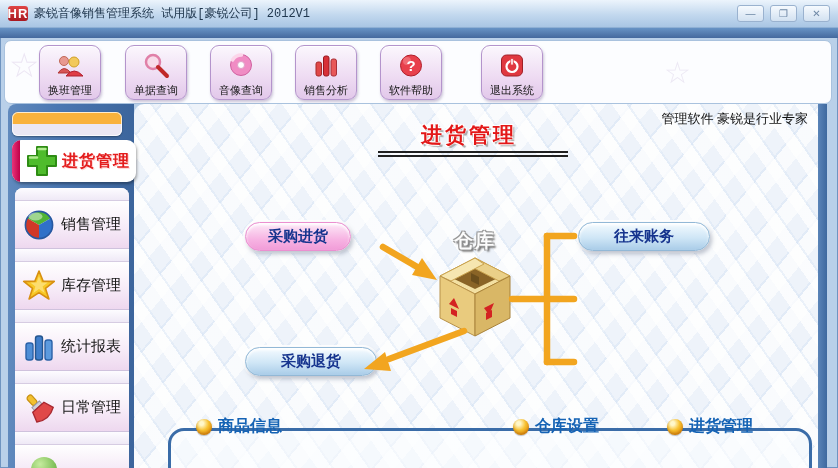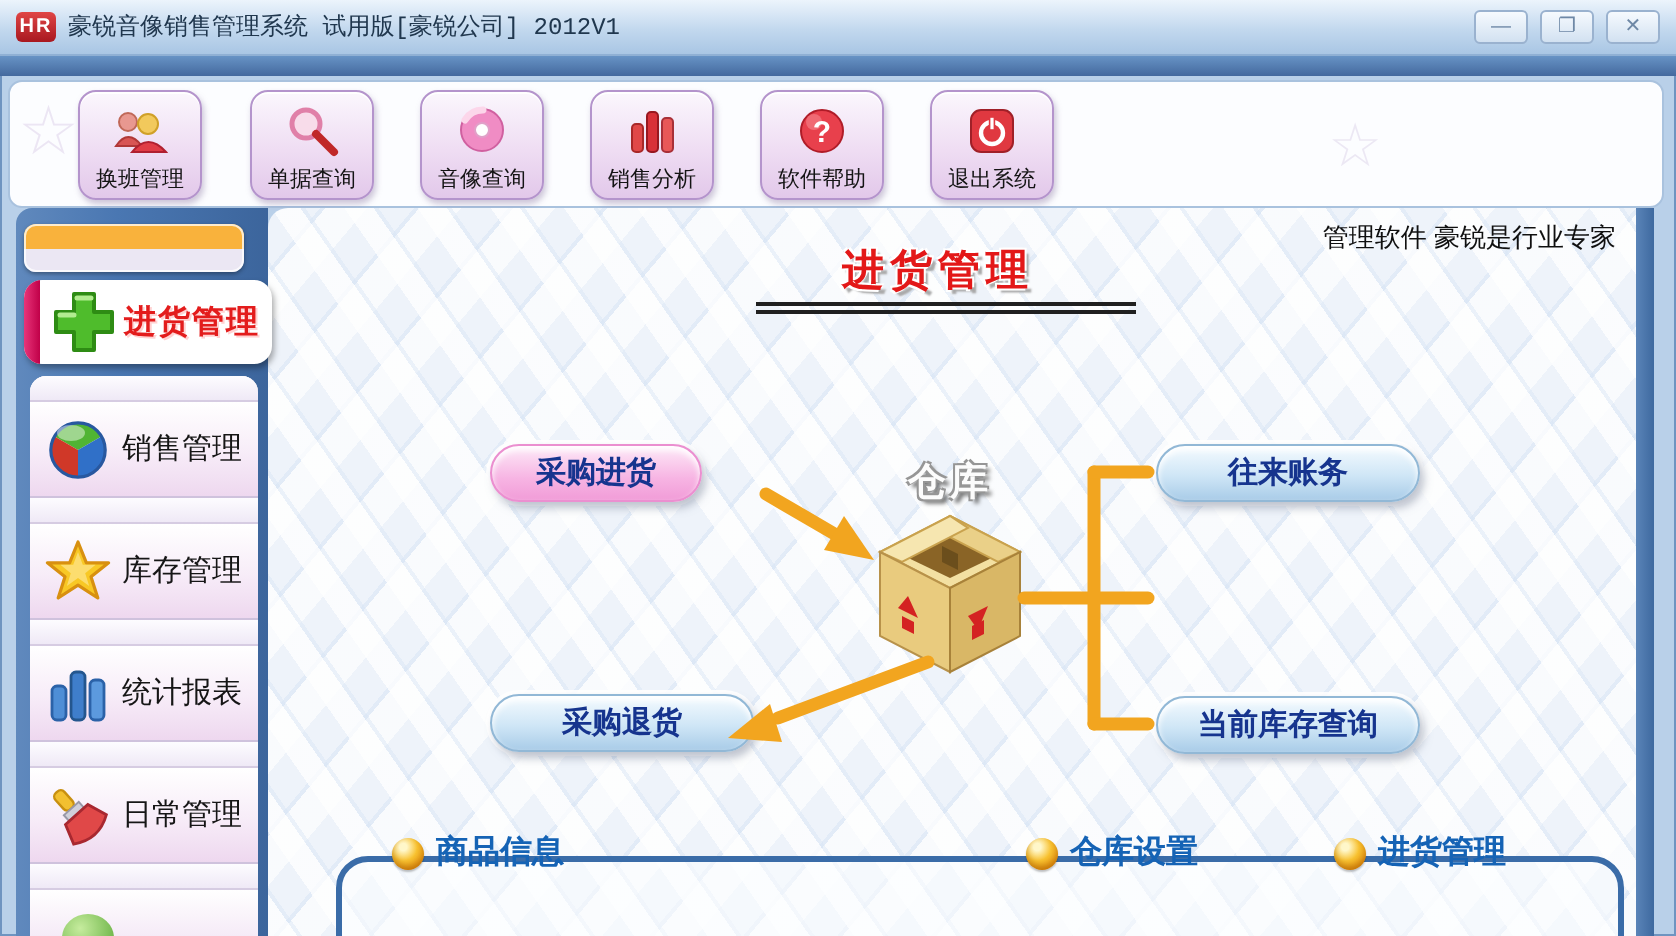--- a/index.html
+++ b/index.html
@@ -6,21 +6,21 @@
   *{box-sizing:border-box;}
   .window{position:relative;width:838px;height:468px;overflow:hidden;
     background:#b9d0e9;font-family:"Liberation Sans",sans-serif;
     box-shadow:inset 0 0 0 1px #6f94c0;}
 
   
   .titlebar{position:absolute;top:0;left:0;right:0;height:28px;
     background:linear-gradient(#ecf4fc,#c2d8ee 55%,#a9c6e4);
     border-bottom:1px solid #8fb0d4;display:flex;align-items:center;padding:0 8px;}
   .logo{width:20px;height:15px;border-radius:3px;margin-right:6px;flex:0 0 auto;
-    background:linear-gradient(#e04545,#a81820);color:#fff;font-size:10px;font-weight:bold;
+    background:linear-gradient(#e04545,#a81820);color:#fff;font-size:13px;font-weight:bold;
     display:flex;align-items:center;justify-content:center;letter-spacing:1px;}
   .title{font-size:12px;color:#20374e;font-family:Liberation Mono, monospace;}
   .controls{margin-left:auto;display:flex;gap:6px;}
   .ctrl{width:27px;height:17px;border:1px solid #9ab2cf;border-radius:3px;
     background:linear-gradient(#f6fafe,#d2e1f1);color:#6e88a6;font-size:10px;
     line-height:15px;text-align:center;cursor:pointer;}
 
   .topband{position:absolute;top:28px;left:0;right:0;height:10px;
     background:linear-gradient(#6793c5,#44699e);}
 
@@ -162,21 +162,21 @@
     <div class="tb-btn" style="left:375px">
       <span class="tb-icon">
         <svg width="28" height="26" viewBox="0 0 28 26">
           <circle cx="14" cy="12.5" r="10.5" fill="#e8404c" stroke="#b01c28"></circle>
           <circle cx="10" cy="8" r="4" fill="#f47c84" opacity="0.7"></circle>
           <text x="14" y="18" font-size="15" font-weight="bold" fill="#ffffff" text-anchor="middle">?</text>
         </svg>
       </span>
       <span class="tb-label">软件帮助</span>
     </div>
-    <div class="tb-btn" style="left:460px">
+    <div class="tb-btn" style="left:476px">
       <span class="tb-icon">
         <svg width="28" height="26" viewBox="0 0 28 26">
           <rect x="3.5" y="2" width="21" height="21" rx="5" fill="#e03840" stroke="#a02028"></rect>
           <circle cx="14" cy="13.5" r="5.5" fill="none" stroke="#ffffff" stroke-width="2.2"></circle>
           <rect x="12.8" y="5.5" width="2.4" height="6.5" fill="#ffffff" stroke="#e03840" stroke-width="0.8"></rect>
         </svg>
       </span>
       <span class="tb-label">退出系统</span>
     </div>
   </div>
@@ -257,23 +257,20 @@
   <div class="title-underline"></div>
 
   <div class="pill pink" style="left:245px;top:222px;">
     <span>采购进货</span>
   </div>
   <div class="pill blue" style="left:245px;top:347px;">
     <span>采购退货</span>
   </div>
   <div class="pill blue" style="left:578px;top:222px;">
     <span>往来账务</span>
-  </div>
-  <div class="pill blue" style="left:578px;top:348px;">
-    <span>当前库存查询</span>
   </div>
 
   <div class="wh-label">仓库</div>
   <div class="wh-box">
     <svg width="78" height="82" viewBox="0 0 78 82">
       <polygon points="39,2 74,20 39,38 4,20" fill="#f3e0a2" stroke="#c9a24e"></polygon>
       <polygon points="39,8 64,21 39,33 14,21" fill="#8a6426"></polygon>
       <polygon points="39,2 74,20 63,25 30,8" fill="#ead088" stroke="#c9a24e"></polygon>
       <polygon points="39,2 4,20 15,25 48,8" fill="#f6e6b0" stroke="#c9a24e"></polygon>
       <polygon points="35,17 43,21 43,29 35,25" fill="#6b4e1c"></polygon>

